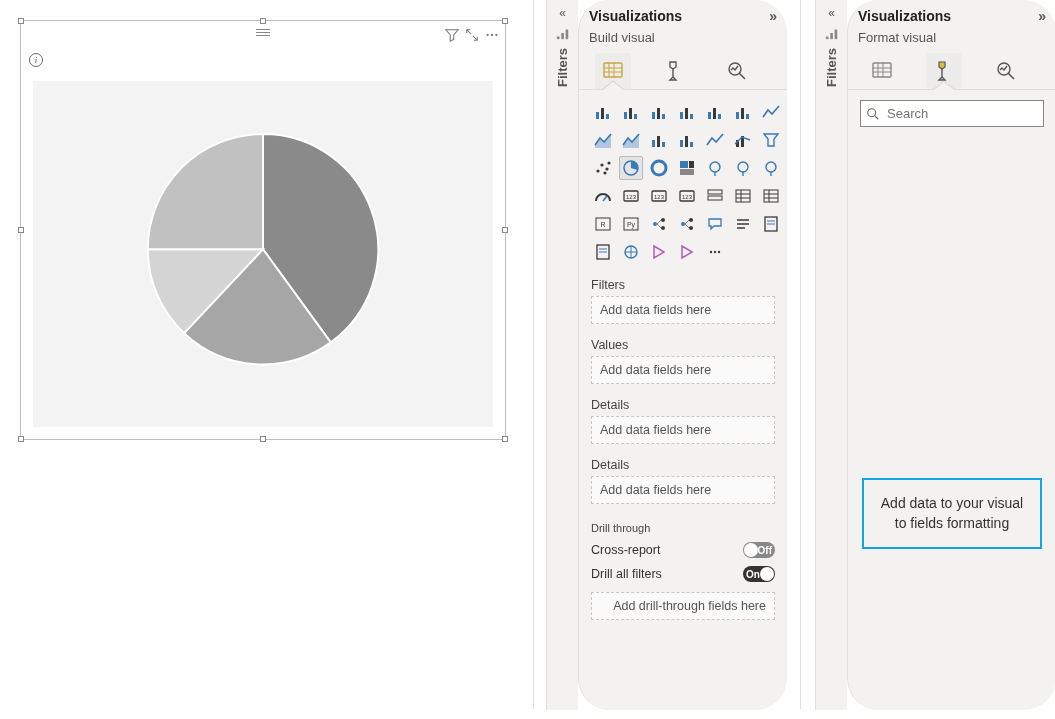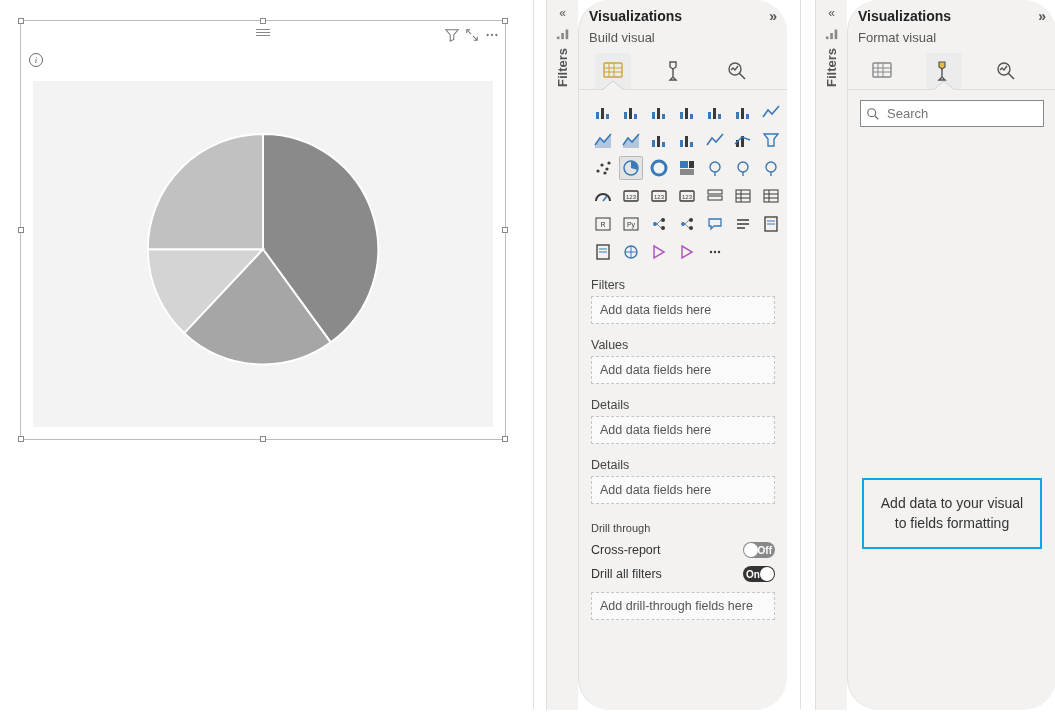--- a/index.html
+++ b/index.html
@@ -491,21 +491,21 @@
           <span class="knob"></span>
         </span>
     </div>
     <div class="toggle-row">
       <span>Drill all filters</span>
       <span class="toggle on">
           <span>On</span>
           <span class="knob"></span>
         </span>
     </div>
-    <div class="field-well" style="margin-top:10px;">Add drill-through fields here</div>
+    <div class="field-well" style="margin-top:10px;text-align:right;">Add drill-through fields here</div>
   </div>
 </div>
 
 <div class="divider-v" style="left:800px;"></div>
 
 <div class="panel-col filters-col" style="left:815px;">
   <span class="chev">«</span>
   <span class="bar-ico">
     <svg viewBox="0 0 16 16" width="14" height="14">
         <rect x="1" y="12" width="3" height="3" fill="#888"></rect>

